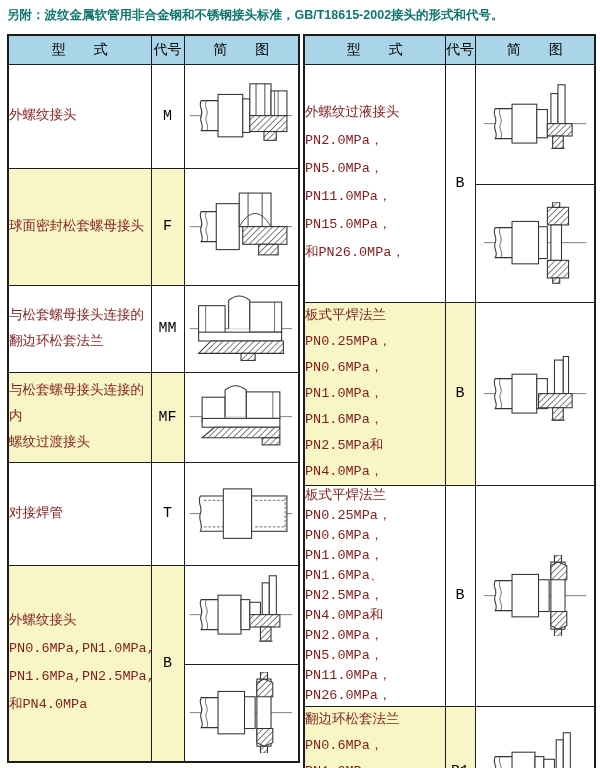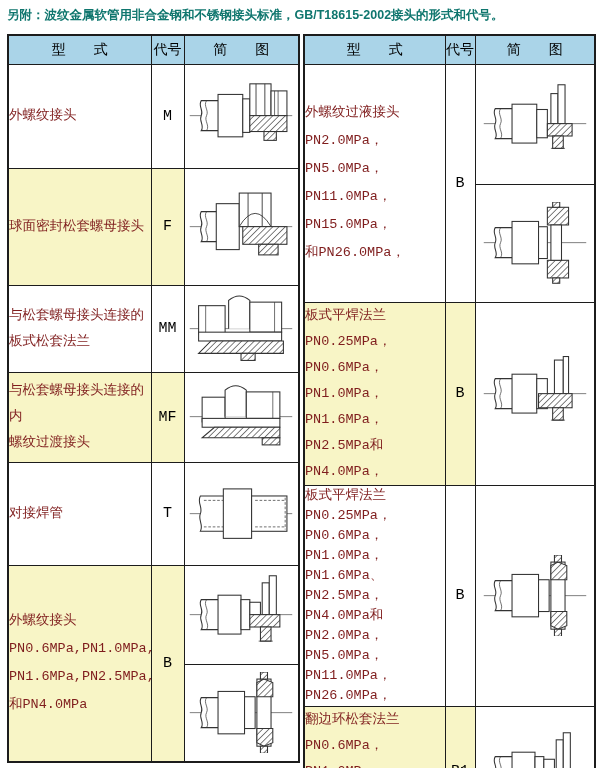--- a/index.html
+++ b/index.html
@@ -113,21 +113,21 @@
               <rect x="58" y="8" width="36" height="38" fill="#fff" stroke="#333" stroke-width="1.2"></rect>
               <line x1="68" y1="8" x2="68" y2="46" stroke="#333" stroke-width="1"></line>
               <line x1="84" y1="8" x2="84" y2="46" stroke="#333" stroke-width="1"></line>
               <path d="M58,46 Q76,16 94,46" fill="none" stroke="#333" stroke-width="1"></path>
               <rect x="62" y="46" width="50" height="20" fill="url(#hatch)" stroke="#333" stroke-width="1.2"></rect>
               <rect x="80" y="66" width="22" height="12" fill="url(#hatch)" stroke="#333" stroke-width="1.2"></rect>
             </svg></td>
     </tr>
     <tr style="height:87px">
       <td class="type-cell">与松套螺母接头连接的
-板式松套法兰</td>
+翻边环松套法兰</td>
       <td class="code-cell">MM</td>
       <td class="diag-cell"><svg viewBox="0 0 120 92" preserveAspectRatio="xMidYMid meet">
               <line x1="2" y1="46" x2="118" y2="46" stroke="#333" stroke-width="0.7"></line>
               <rect x="12" y="20" width="30" height="32" fill="#fff" stroke="#333" stroke-width="1.2"></rect>
               <line x1="20" y1="20" x2="20" y2="52" stroke="#333" stroke-width="0.8"></line>
               <path d="M46,46 L46,14 Q58,4 70,14 L70,46" fill="#fff" stroke="#333" stroke-width="1.2"></path>
               <rect x="70" y="16" width="36" height="34" fill="#fff" stroke="#333" stroke-width="1.2"></rect>
               <line x1="98" y1="16" x2="98" y2="50" stroke="#333" stroke-width="0.8"></line>
               <rect x="12" y="50" width="94" height="10" fill="#fff" stroke="#333" stroke-width="1.2"></rect>
               <path d="M12,74 L108,74 L108,60 L26,60 Z" fill="url(#hatch)" stroke="#333" stroke-width="1.2"></path>

